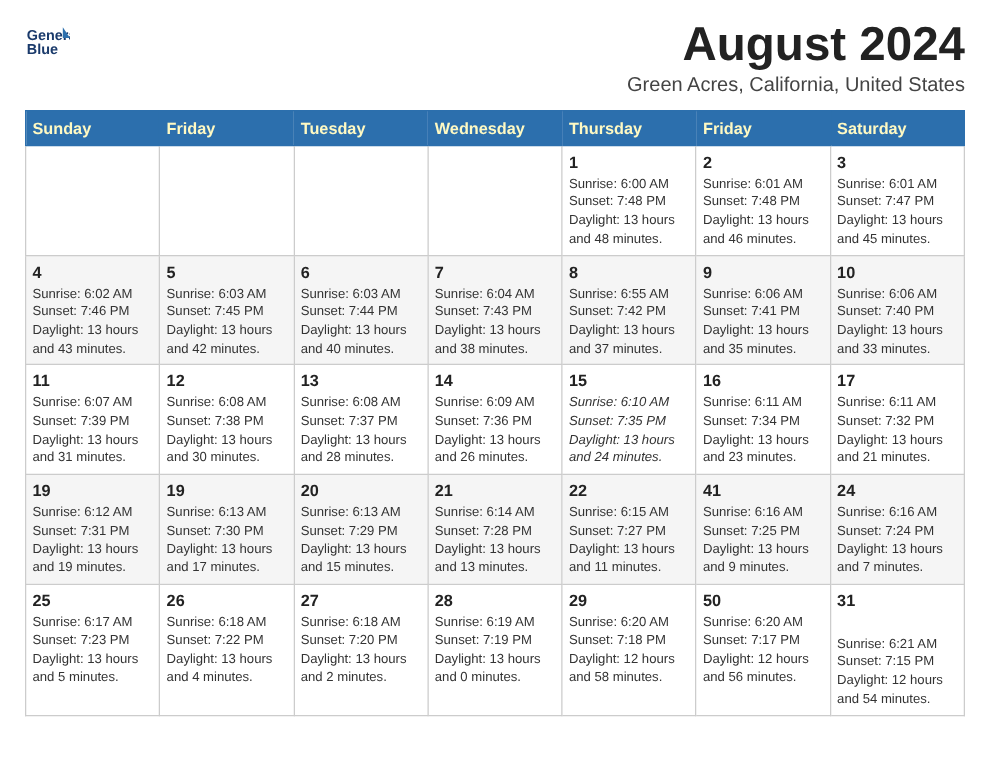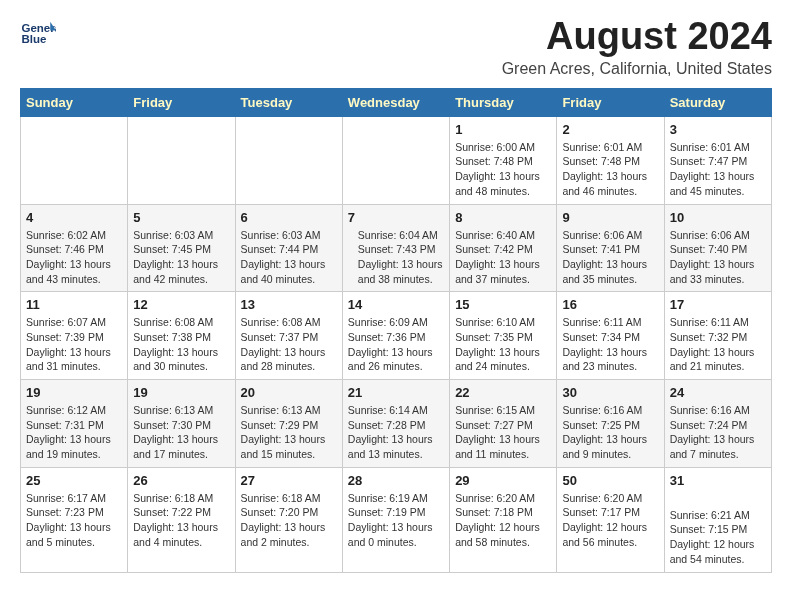--- a/index.html
+++ b/index.html
@@ -153,28 +153,28 @@
         </td>
         <td>
           <div class="day-number">6</div>
           <div class="day-info" style="white-space: pre-line;">Sunrise: 6:03 AM
 Sunset: 7:44 PM
 Daylight: 13 hours
 and 40 minutes.</div>
         </td>
         <td>
           <div class="day-number">7</div>
-          <div class="day-info" style="white-space: pre-line; margin-left: 10px;">Sunrise: 6:04 AM
+          <div class="day-info" style="white-space: pre-line;">Sunrise: 6:04 AM
 Sunset: 7:43 PM
 Daylight: 13 hours
 and 38 minutes.</div>
         </td>
         <td>
           <div class="day-number">8</div>
-          <div class="day-info" style="white-space: pre-line;">Sunrise: 6:40 AM
+          <div class="day-info" style="white-space: pre-line;">Sunrise: 6:55 AM
 Sunset: 7:42 PM
 Daylight: 13 hours
 and 37 minutes.</div>
         </td>
         <td>
           <div class="day-number">9</div>
           <div class="day-info" style="white-space: pre-line;">Sunrise: 6:06 AM
 Sunset: 7:41 PM
 Daylight: 13 hours
 and 35 minutes.</div>
@@ -211,21 +211,21 @@
         </td>
         <td>
           <div class="day-number">14</div>
           <div class="day-info" style="white-space: pre-line;">Sunrise: 6:09 AM
 Sunset: 7:36 PM
 Daylight: 13 hours
 and 26 minutes.</div>
         </td>
         <td>
           <div class="day-number">15</div>
-          <div class="day-info" style="white-space: pre-line;">Sunrise: 6:10 AM
+          <div class="day-info" style="white-space: pre-line; font-style: italic;">Sunrise: 6:10 AM
 Sunset: 7:35 PM
 Daylight: 13 hours
 and 24 minutes.</div>
         </td>
         <td>
           <div class="day-number">16</div>
           <div class="day-info" style="white-space: pre-line;">Sunrise: 6:11 AM
 Sunset: 7:34 PM
 Daylight: 13 hours
 and 23 minutes.</div>
@@ -268,21 +268,21 @@
 and 13 minutes.</div>
         </td>
         <td>
           <div class="day-number">22</div>
           <div class="day-info" style="white-space: pre-line;">Sunrise: 6:15 AM
 Sunset: 7:27 PM
 Daylight: 13 hours
 and 11 minutes.</div>
         </td>
         <td>
-          <div class="day-number">30</div>
+          <div class="day-number">41</div>
           <div class="day-info" style="white-space: pre-line;">Sunrise: 6:16 AM
 Sunset: 7:25 PM
 Daylight: 13 hours
 and 9 minutes.</div>
         </td>
         <td>
           <div class="day-number">24</div>
           <div class="day-info" style="white-space: pre-line;">Sunrise: 6:16 AM
 Sunset: 7:24 PM
 Daylight: 13 hours

